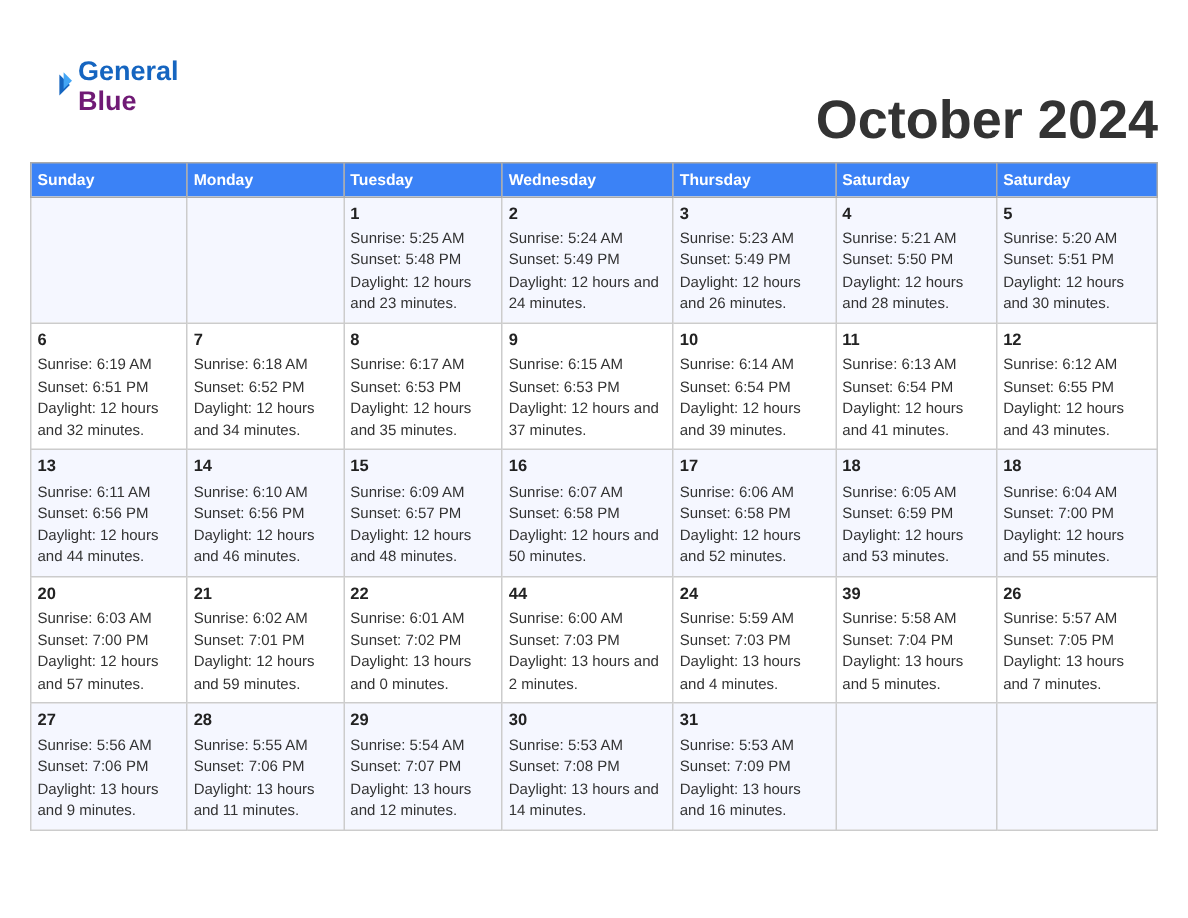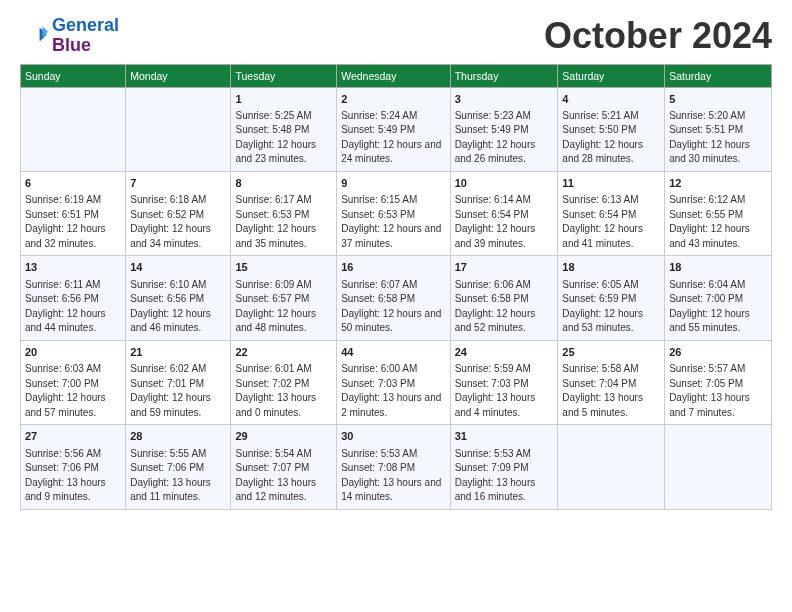--- a/index.html
+++ b/index.html
@@ -35,40 +35,41 @@
     }
     .logo-text span {
       color: #1565C0;
     }
     .logo-icon {
       width: 28px;
       height: 28px;
     }
     .title-block {
       text-align: right;
+      margin-top: 44px;
     }
     .main-title {
       font-size: 36px;
       font-weight: bold;
       color: #333;
       line-height: 1.1;
     }
     .subtitle {
       font-size: 15px;
       color: #555;
     }
     table {
       width: 100%;
       border-collapse: collapse;
       font-size: 10.5px;
     }
     thead tr th {
-      background-color: #15803d;
+      background-color: #3b82f6;
       color: #fff;
-      font-weight: normal;
+      font-weight: bold;
       padding: 5px 4px;
       text-align: left;
       border: 1px solid #aaa;
     }
     tbody tr td {
       vertical-align: top;
       padding: 4px 4px;
       border: 1px solid #ccc;
       min-height: 80px;
       color: #222;
@@ -224,21 +225,21 @@
           </td>
           <td>
             <span class="day-num">44</span>
             <div class="cell-info">Sunrise: 6:00 AM<br>Sunset: 7:03 PM<br>Daylight: 13 hours and 2 minutes.</div>
           </td>
           <td>
             <span class="day-num">24</span>
             <div class="cell-info">Sunrise: 5:59 AM<br>Sunset: 7:03 PM<br>Daylight: 13 hours and 4 minutes.</div>
           </td>
           <td>
-            <span class="day-num">25</span>
+            <span class="day-num">39</span>
             <div class="cell-info">Sunrise: 5:58 AM<br>Sunset: 7:04 PM<br>Daylight: 13 hours and 5 minutes.</div>
           </td>
           <td>
             <span class="day-num">26</span>
             <div class="cell-info">Sunrise: 5:57 AM<br>Sunset: 7:05 PM<br>Daylight: 13 hours and 7 minutes.</div>
           </td>
         </tr>
         <tr>
           <td>
             <span class="day-num">27</span>

